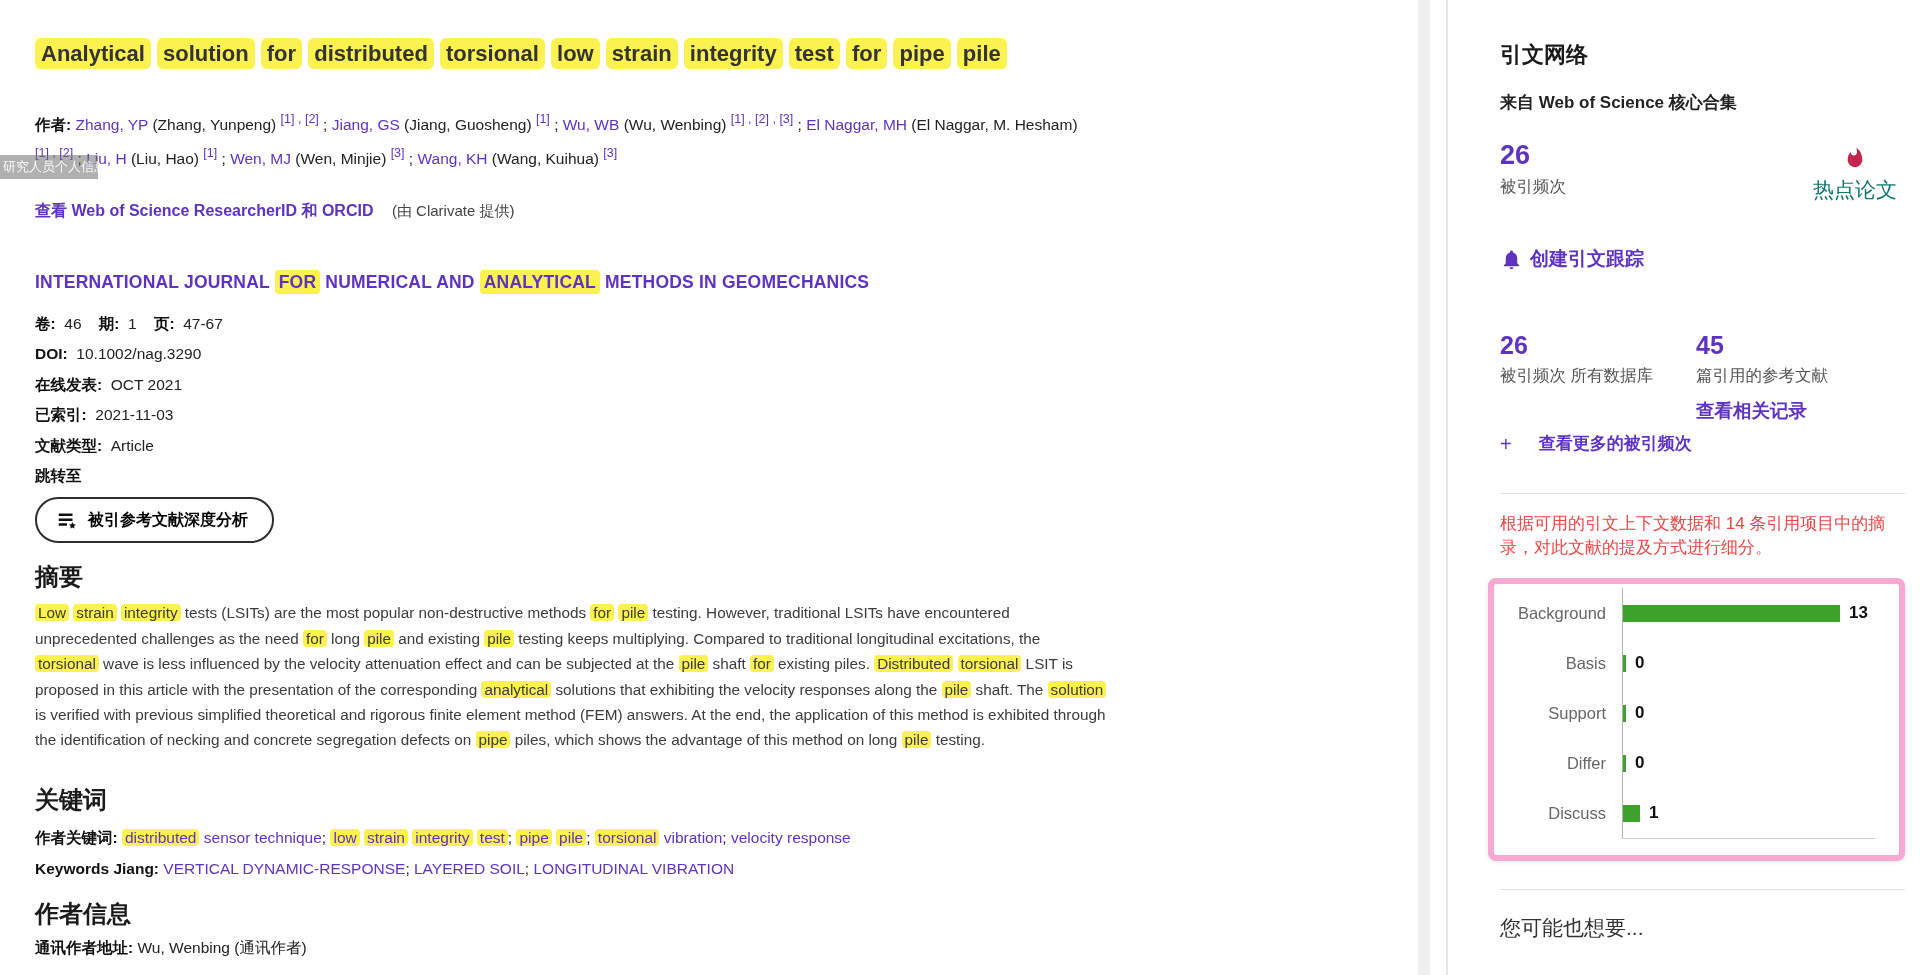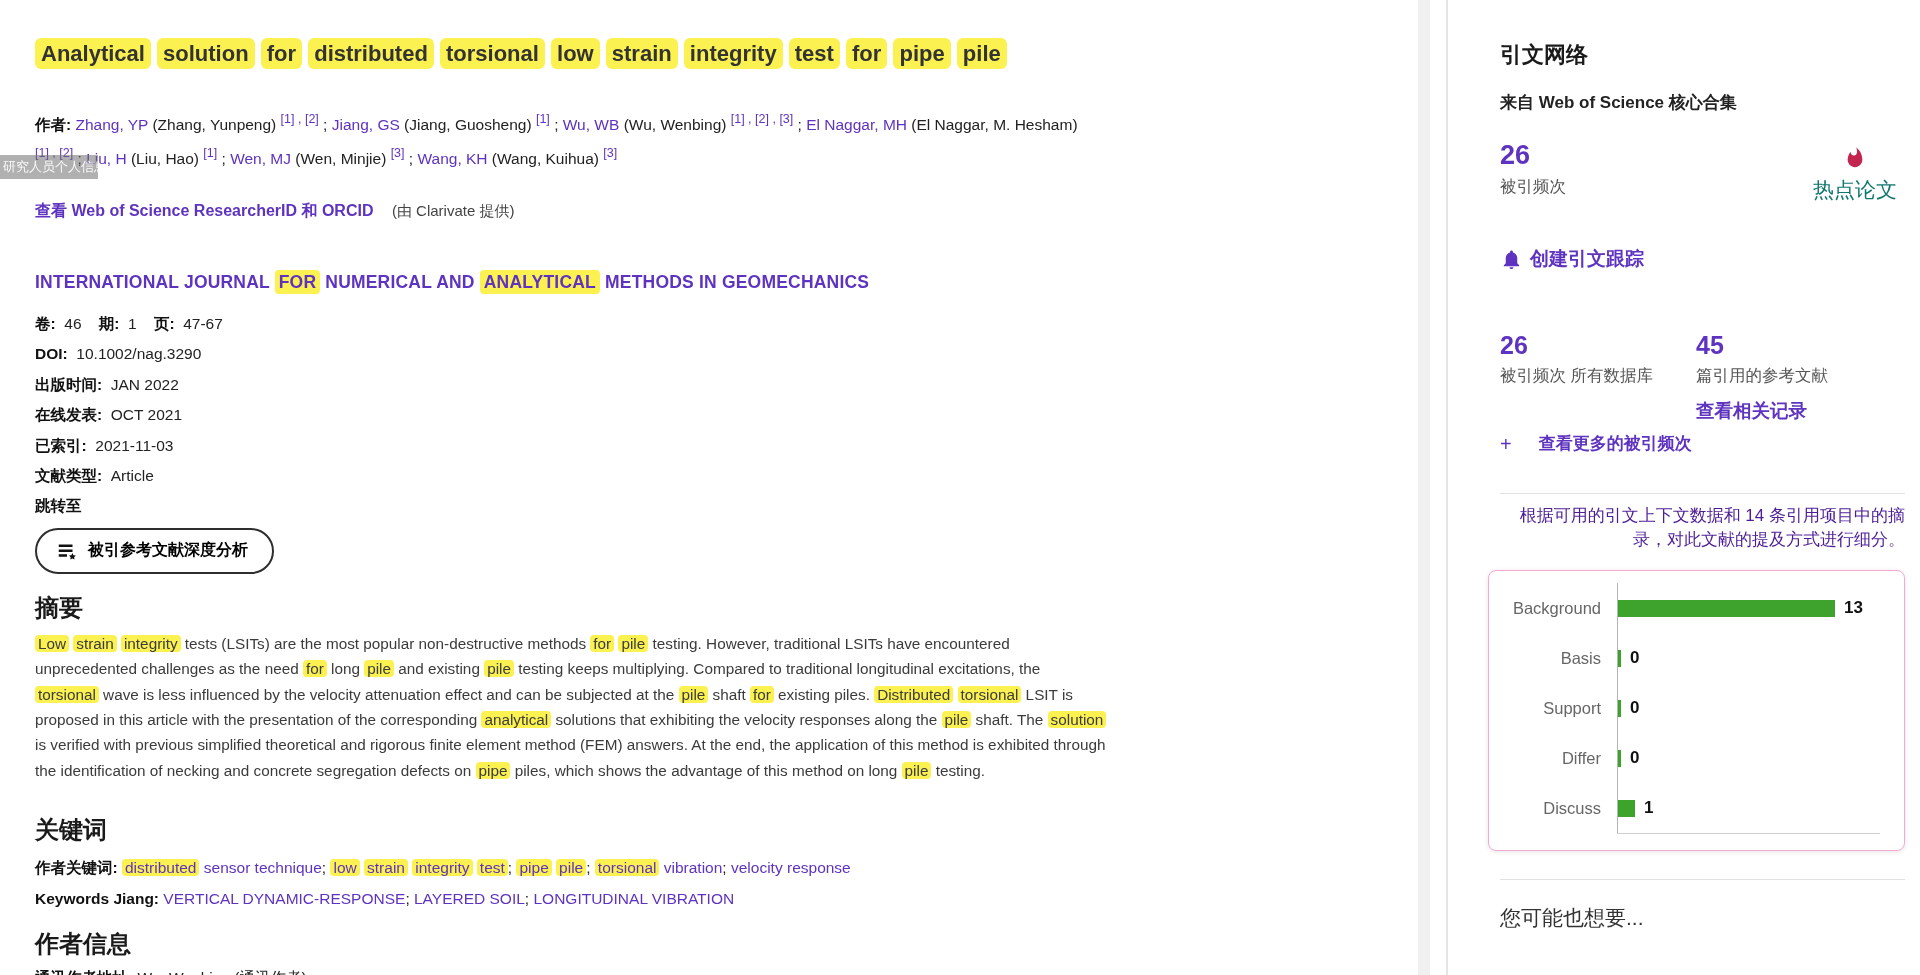--- a/index.html
+++ b/index.html
@@ -57,23 +57,23 @@
   .counts-grid { margin-top:60px; display:flex; }
   .cg-col1 { width:196px; }
   .cg-col2 { flex:1; }
   .big-num2 { font-size:25px; font-weight:700; color:#5E33BF; line-height:1.05; }
   .related-link { margin-top:11px; font-size:18.5px; font-weight:700; color:#5E33BF; cursor:pointer; }
   .more-link { margin-top:9px; display:flex; align-items:center; gap:27px; color:#5E33BF;
                font-size:17px; font-weight:700; cursor:pointer; }
   .more-link .plus { font-size:20px; font-weight:400; line-height:1; }
   .sb-hr { border:none; border-top:1px solid #e1e1e1; margin-top:38px; }
   .class-h { margin-top:23px; font-size:21px; font-weight:700; color:#1a1a1a; }
-  .class-desc { margin-top:10px; font-size:17px; line-height:24px; color:#4c1d95;text-align:right; }
-  .chart-card { margin:18px 0 0 -12px; width:417px; background:#fff; border:1px solid #f9a8d4;
-                border-radius:8px; box-shadow:0 1px 5px rgba(0,0,0,0.10); padding:12px 0 16px 0; }
+  .class-desc { margin-top:18px; font-size:17px; line-height:24px; color:#ef4444; }
+  .chart-card { margin:18px 0 0 -12px; width:417px; background:#fff; border:6px solid #f9a8d4;
+                border-radius:8px; box-shadow:0 1px 5px rgba(0,0,0,0.10); padding:4px 0 16px 0; }
   .chart-row { display:flex; align-items:center; height:50px; }
   .chart-label { width:128px; flex:none; text-align:right; padding-right:16px;
                  color:#666; font-size:16.5px; }
   .chart-bar-area { flex:1; height:100%; border-left:1px solid #b4b4b4;
                     display:flex; align-items:center; }
   .chart-bar { height:17px; }
   .chart-value { margin-left:9px; font-size:17px; font-weight:700; color:#111; }
   .chart-baseline { margin:0 24px 0 128px; border-top:1px solid #cfcfcf; height:0; }
   .maybe-h { margin-top:24px; font-size:21px; font-weight:400; color:#333; }
 </style>
@@ -90,21 +90,20 @@
   <p class="researcher-line">
     <span class="rlink">查看 Web of Science ResearcherID 和 ORCID</span>
     <span class="note">(由 Clarivate 提供)</span>
   </p>
 
   <p class="journal"><span class="lnk b">INTERNATIONAL JOURNAL </span><span class="hl lnk b">FOR</span><span class="lnk b"> NUMERICAL AND </span><span class="hl lnk b">ANALYTICAL</span><span class="lnk b"> METHODS IN GEOMECHANICS</span></p>
 
   <div class="meta">
     <p class="meta-row"><span class="b">卷:</span><span>  46    </span><span class="b">期:</span><span>  1    </span><span class="b">页:</span><span>  47-67</span></p>
     <p class="meta-row"><span class="b">DOI:</span><span>  10.1002/nag.3290</span></p>
-    <p class="meta-row"><span class="b">出版时间:</span><span>  JAN 2022</span></p>
     <p class="meta-row"><span class="b">在线发表:</span><span>  OCT 2021</span></p>
     <p class="meta-row"><span class="b">已索引:</span><span>  2021-11-03</span></p>
     <p class="meta-row"><span class="b">文献类型:</span><span>  Article</span></p>
     <p class="meta-row"><span class="b">跳转至</span></p>
   </div>
 
   <button class="analyze-btn">
     <span style="display:inline-flex;">
       <svg width="22" height="22" viewBox="0 0 24 24">
         <path d="M3 5h15v2.7H3zM3 10.3h15v2.7H3zM3 15.6h9v2.7H3z" fill="#111"></path>

